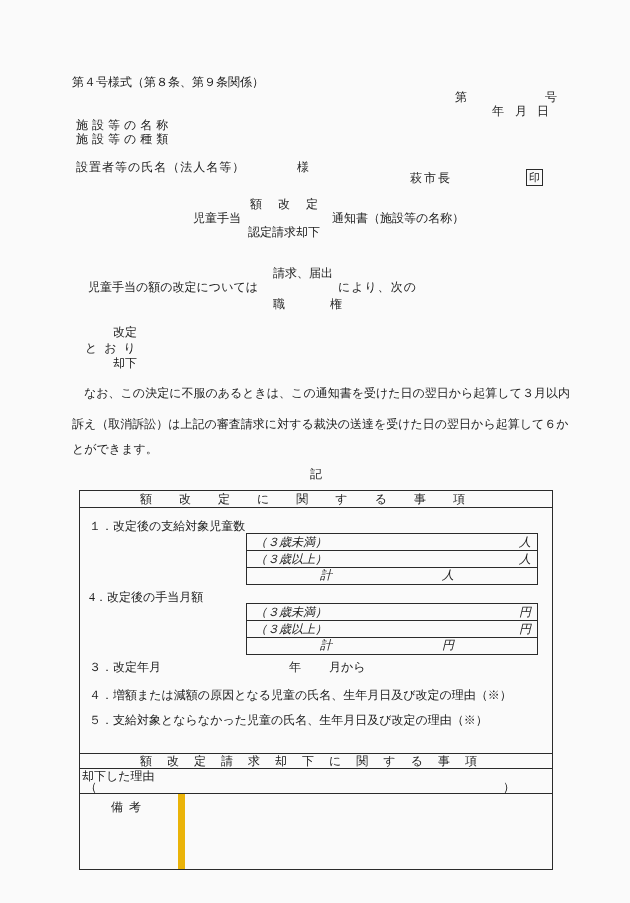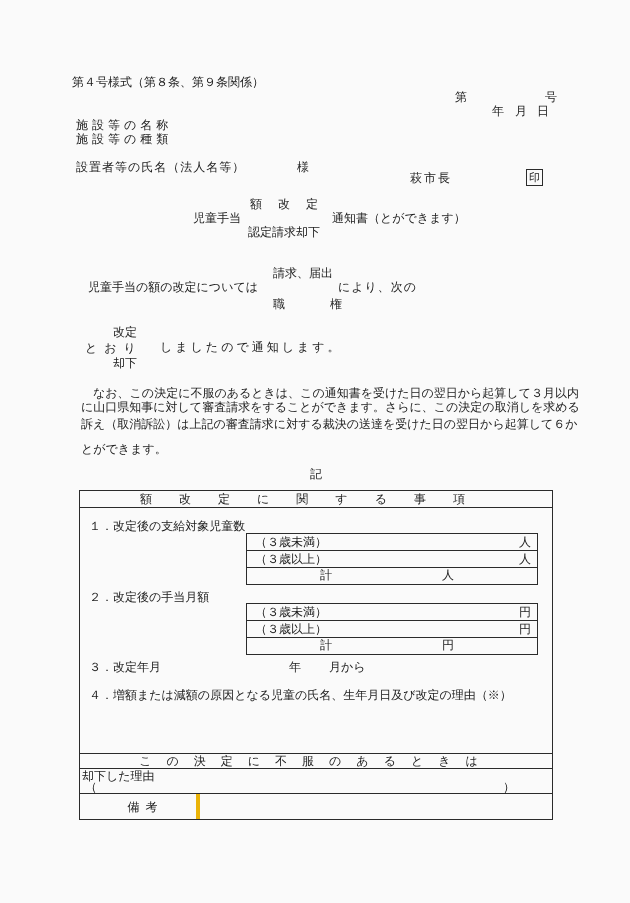--- a/index.html
+++ b/index.html
@@ -12,51 +12,51 @@
     overflow:hidden;
   }
   #page { position:absolute; left:0; top:0; width:630px; height:903px; }
   .t { position:absolute; font-size:12px; line-height:13px; white-space:nowrap; }
   .seal {
     position:absolute; width:17px; height:17px;
     border:1px solid #2b2b2b; font-size:11px; line-height:15px;
     text-align:center; white-space:nowrap;
   }
   .otable {
-    position:absolute; left:79px; top:490px; width:474px; height:330px;
+    position:absolute; left:79px; top:490px; width:474px; height:380px;
     border:1px solid #2b2b2b;
   }
   .oheader {
     position:absolute; left:0; right:0; top:0; height:17px; line-height:17px;
     border-bottom:1px solid #2b2b2b; text-align:center;
     letter-spacing:27px; font-size:12px; white-space:nowrap; overflow:hidden;
   }
   .oheader2 {
     position:absolute; left:0; right:0; top:262px; height:16px; line-height:15px;
     border-top:1px solid #2b2b2b; border-bottom:1px solid #2b2b2b;
     text-align:center; letter-spacing:15px; font-size:12px; white-space:nowrap; overflow:hidden;
   }
   .rt { position:absolute; font-size:12px; line-height:13px; white-space:nowrap; }
-  .itable { position:absolute; width:292px; border:1px solid #2b2b2b; }
+  .itable { position:absolute; width:292px; border:1px solid #2b2b2b;font-style:italic; }
   .irow {
     position:relative; height:17px; line-height:16px;
     border-bottom:1px solid #2b2b2b; padding-left:8px;
     font-size:12px; white-space:nowrap;
   }
   .irow.last { border-bottom:none; height:16px; line-height:15px; }
   .iunit { position:absolute; right:6px; top:0; }
   .tpos { position:absolute; top:0; }
   .reason-area { position:absolute; left:0; right:0; top:278px; height:24px; }
   .remarks-row { position:absolute; left:0; right:0; top:302px; bottom:0; border-top:1px solid #2b2b2b; }
   .remarks-cell {
-    position:absolute; left:15px; top:0; bottom:0; width:105px;
-    border-right:4px solid #eab308; text-align:center;
+    position:absolute; left:0; top:0; bottom:0; width:105px;
+    border-right:7px solid #eab308; text-align:center;
     font-size:12px; line-height:26px; letter-spacing:6px;
   }
-  .notice-line { position:absolute; left:72px; font-size:12px; line-height:13px; white-space:nowrap;margin-left:9px; }
+  .notice-line { position:absolute; left:72px; font-size:12px; line-height:13px; white-space:nowrap; }
   .ki { position:absolute; left:79px; top:466px; width:474px; text-align:center; font-size:12px; }
 </style>
 </head>
 <body>
 
 <div id="page">
 
   <div class="t" style="left:72px;top:76px">第４号様式（第８条、第９条関係）</div>
   <div class="t" style="left:455px;top:91px">第</div>
   <div class="t" style="left:545px;top:91px">号</div>
@@ -67,35 +67,33 @@
   <div class="t" style="left:76px;top:119px;letter-spacing:4px">施設等の名称</div>
   <div class="t" style="left:76px;top:133px;letter-spacing:4px">施設等の種類</div>
   <div class="t" style="left:76px;top:161px;letter-spacing:1px">設置者等の氏名（法人名等）</div>
   <div class="t" style="left:297px;top:161px">様</div>
 
   <div class="t" style="left:410px;top:172px;letter-spacing:2px">萩市長</div>
   <div class="seal" style="left:526px;top:169px">印</div>
 
   <div class="t" style="left:250px;top:198px;letter-spacing:16px">額改定</div>
   <div class="t" style="left:193px;top:212px">児童手当</div>
-  <div class="t" style="left:332px;top:212px">通知書（とができます）</div>
+  <div class="t" style="left:332px;top:212px">通知書（施設等の名称）</div>
   <div class="t" style="left:248px;top:226px">認定請求却下</div>
 
   <div class="t" style="left:273px;top:267px">請求、届出</div>
   <div class="t" style="left:88px;top:281px">児童手当の額の改定については</div>
   <div class="t" style="left:338px;top:281px;letter-spacing:1px">により、次の</div>
   <div class="t" style="left:273px;top:298px;letter-spacing:45px">職権</div>
 
   <div class="t" style="left:113px;top:326px">改定</div>
   <div class="t" style="left:85px;top:342px;letter-spacing:7px">とおり</div>
-  <div class="t" style="left:160px;top:341px;letter-spacing:3px">しましたので通知します。</div>
   <div class="t" style="left:113px;top:357px">却下</div>
 
   <div class="notice-line" style="top:387px">　なお、この決定に不服のあるときは、この通知書を受けた日の翌日から起算して３月以内</div>
-  <div class="notice-line" style="top:401px">に山口県知事に対して審査請求をすることができます。さらに、この決定の取消しを求める</div>
   <div class="notice-line" style="top:418px">訴え（取消訴訟）は上記の審査請求に対する裁決の送達を受けた日の翌日から起算して６か</div>
   <div class="notice-line" style="top:443px">とができます。</div>
 
   <div class="ki">記</div>
 
   <div class="otable">
     <div class="oheader">額改定に関する事項</div>
 
     <div class="rt" style="left:9px;top:29px">１．改定後の支給対象児童数</div>
     <div class="itable" style="left:166px;top:42px">
@@ -106,43 +104,44 @@
       <div class="irow">
         <span>（３歳以上）</span>
         <span class="iunit">人</span>
       </div>
       <div class="irow last">
         <span class="tpos" style="left:73px">計</span>
         <span class="tpos" style="left:195px">人</span>
       </div>
     </div>
 
-    <div class="rt" style="left:9px;top:100px">２．改定後の手当月額</div>
+    <div class="rt" style="left:9px;top:100px">4．改定後の手当月額</div>
     <div class="itable" style="left:166px;top:112px">
       <div class="irow">
         <span>（３歳未満）</span>
         <span class="iunit">円</span>
       </div>
       <div class="irow">
         <span>（３歳以上）</span>
         <span class="iunit">円</span>
       </div>
       <div class="irow last">
         <span class="tpos" style="left:73px">計</span>
         <span class="tpos" style="left:195px">円</span>
       </div>
     </div>
 
     <div class="rt" style="left:9px;top:170px">３．改定年月</div>
     <div class="rt" style="left:209px;top:170px">年</div>
     <div class="rt" style="left:249px;top:170px">月から</div>
 
     <div class="rt" style="left:9px;top:198px">４．増額または減額の原因となる児童の氏名、生年月日及び改定の理由（※）</div>
+    <div class="rt" style="left:9px;top:223px">５．支給対象とならなかった児童の氏名、生年月日及び改定の理由（※）</div>
 
-    <div class="oheader2">この決定に不服のあるときは</div>
+    <div class="oheader2">額改定請求却下に関する事項</div>
 
     <div class="reason-area">
       <div class="rt" style="left:2px;top:1px">却下した理由</div>
       <div class="rt" style="left:5px;top:12px">（</div>
       <div class="rt" style="left:423px;top:12px">）</div>
     </div>
 
     <div class="remarks-row">
       <div class="remarks-cell">備考</div>
     </div>

